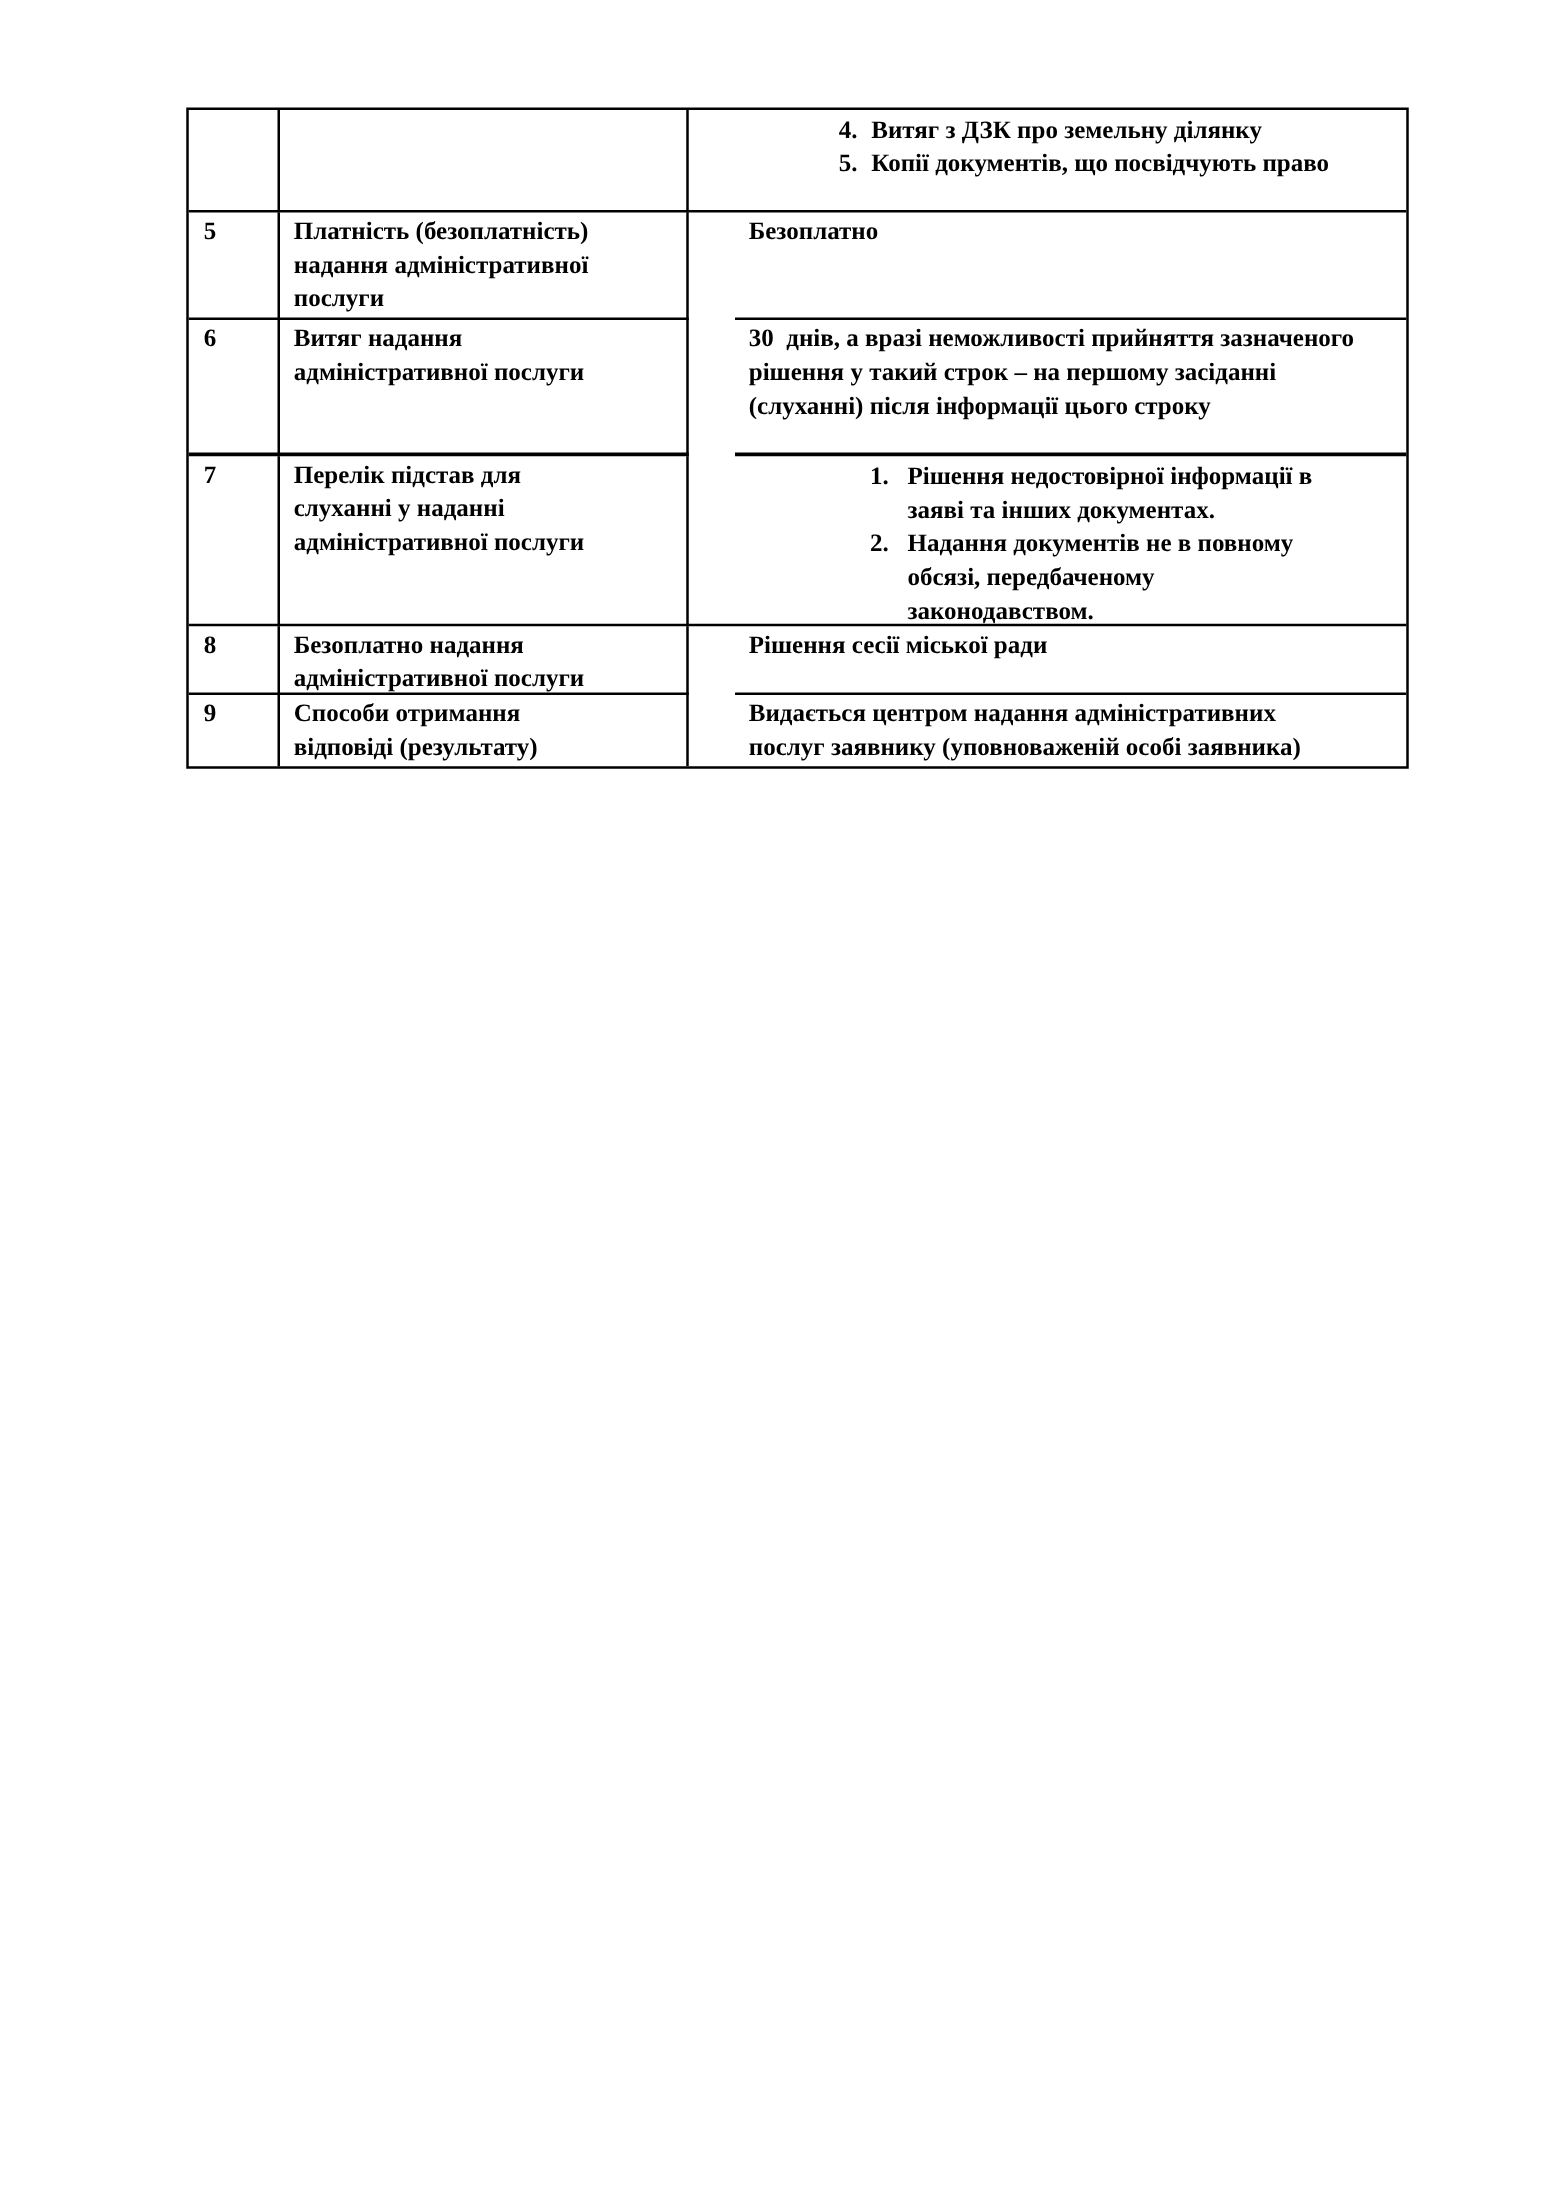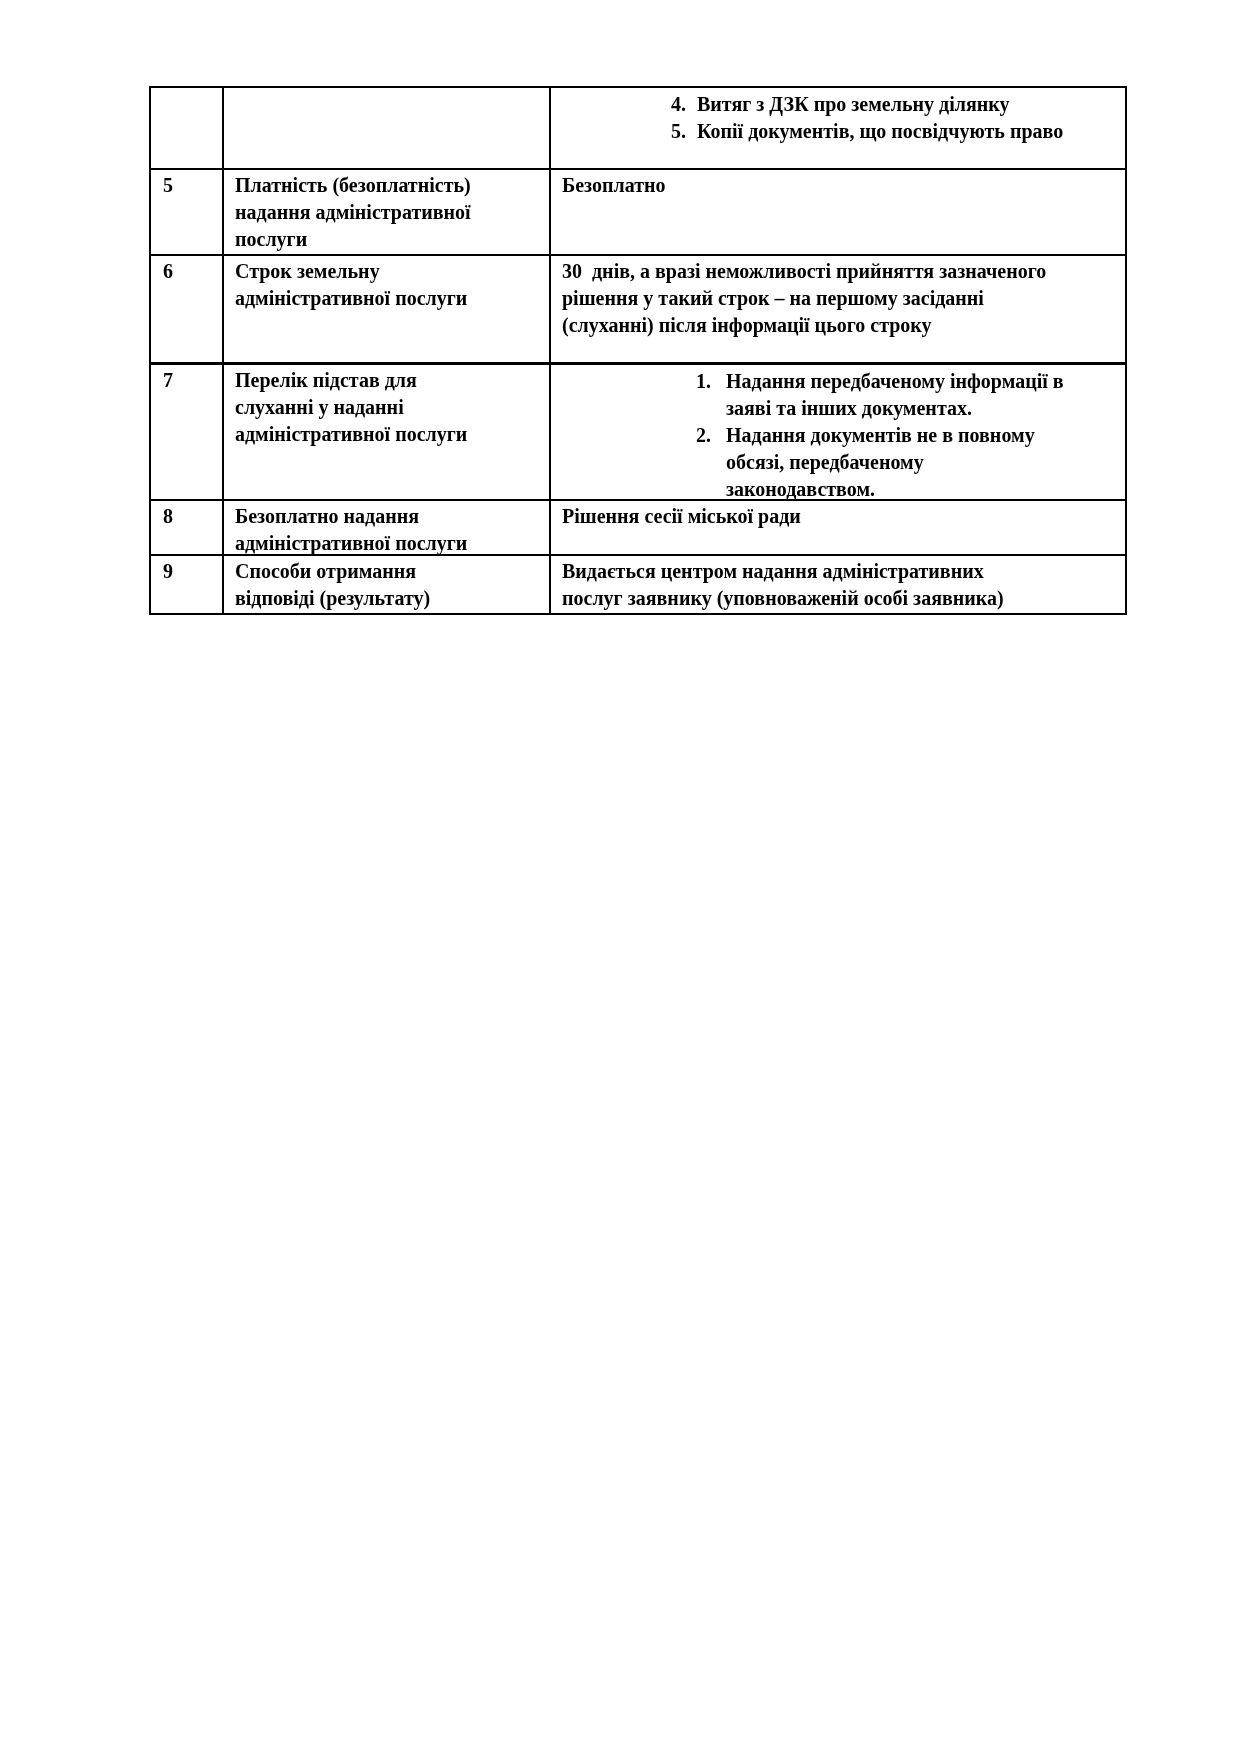--- a/index.html
+++ b/index.html
@@ -31,21 +31,21 @@
     font-weight: bold;
     font-size: 20px;
     line-height: 27px;
   }
   .cell.c3 { border-right: none; }
   .cell.rowlast { border-bottom: none; }
   .cell.thickb { border-bottom-width: 3px; }
 
   .num-cell   { padding: 2px 4px 0 12px; }
   .label-cell { padding: 2px 8px 0 11px; font-family: Liberation Serif, serif; }
-  .text-cell  { padding: 2px 8px 0 11px; }
+  .text-cell  { padding: 2px 8px 0 11px; margin-left: 37px; }
 
   .line { white-space: pre; }
 
   .list-cell  { padding: 3px 6px 0 0; }
   .list-a { padding-left: 120px; }   
   .list-b { padding-left: 145px; }   
   .li { display: flex; align-items: flex-start; }
   .li .marker { flex: 0 0 26px; }
   .list-b .li .marker { flex: 0 0 30px; }
   .li .li-lines { flex: 1 1 auto; }
@@ -82,42 +82,42 @@
       <div class="line">послуги</div>
     </div>
     <div class="cell c3 text-cell">
       <div class="line">Безоплатно</div>
     </div>
 
     <div class="cell c1 num-cell thickb">
       <div class="line">6</div>
     </div>
     <div class="cell c2 label-cell thickb">
-      <div class="line">Строк земельну</div>
+      <div class="line">Витяг надання</div>
       <div class="line">адміністративної послуги</div>
     </div>
     <div class="cell c3 text-cell thickb">
       <div class="line">30  днів, а вразі неможливості прийняття зазначеного</div>
       <div class="line">рішення у такий строк – на першому засіданні</div>
       <div class="line">(слуханні) після інформації цього строку</div>
     </div>
 
     <div class="cell c1 num-cell">
       <div class="line">7</div>
     </div>
     <div class="cell c2 label-cell">
       <div class="line">Перелік підстав для</div>
       <div class="line">слуханні у наданні</div>
       <div class="line">адміністративної послуги</div>
     </div>
     <div class="cell c3 list-cell list-b">
       <div class="li">
         <span class="marker">1.</span>
         <span class="li-lines">
-          <div class="line">Надання передбаченому інформації в</div>
+          <div class="line">Рішення недостовірної інформації в</div>
           <div class="line">заяві та інших документах.</div>
         </span>
       </div>
       <div class="li">
         <span class="marker">2.</span>
         <span class="li-lines">
           <div class="line">Надання документів не в повному</div>
           <div class="line">обсязі, передбаченому</div>
           <div class="line">законодавством.</div>
         </span>

